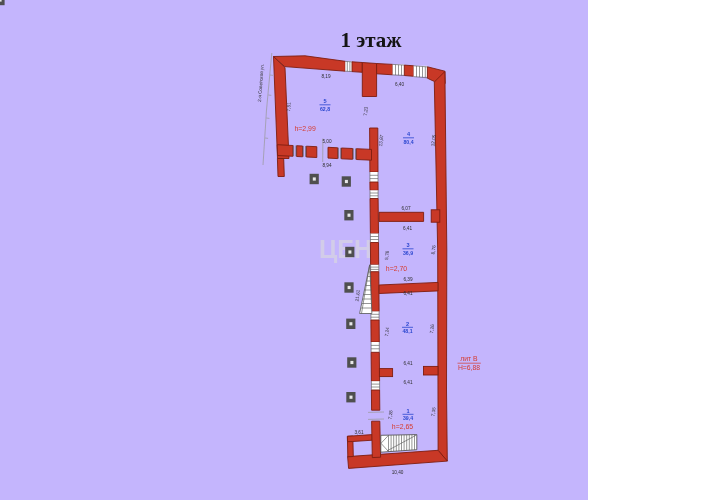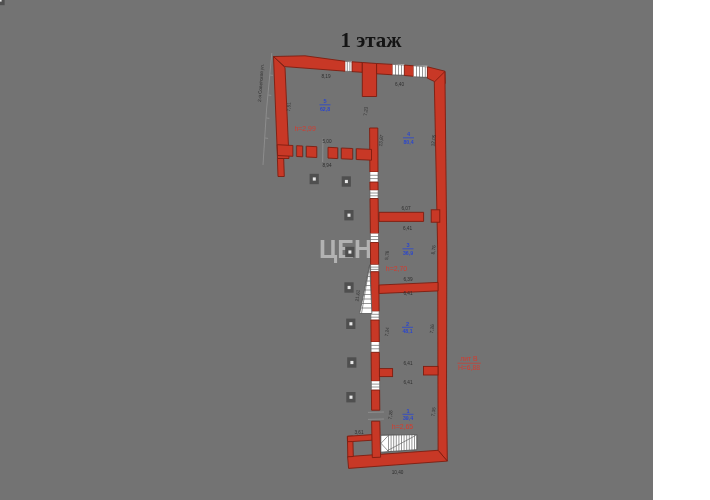--- a/index.html
+++ b/index.html
@@ -1,16 +1,16 @@
 <!DOCTYPE html>
 <html><head>
 <meta charset="utf-8">
 <style>
   html,body{margin:0;padding:0;background:#ffffff;}
-  #page{position:relative;width:653px;height:500px;background:#737373;overflow:hidden;
+  #page{position:relative;width:588px;height:500px;background:#c4b5fd;overflow:hidden;
         font-family:"Liberation Sans", sans-serif;text-align:center;}
   svg{position:absolute;left:0;top:0;filter:blur(0.42px);}
 </style>
 </head>
 <body>
 <div id="page">
 <svg width="710" height="500" viewBox="0 0 710 500">
   <defs>
     <style>
       .w{fill:#c83826;stroke:#7e1d10;stroke-width:0.9;stroke-linejoin:miter;}

